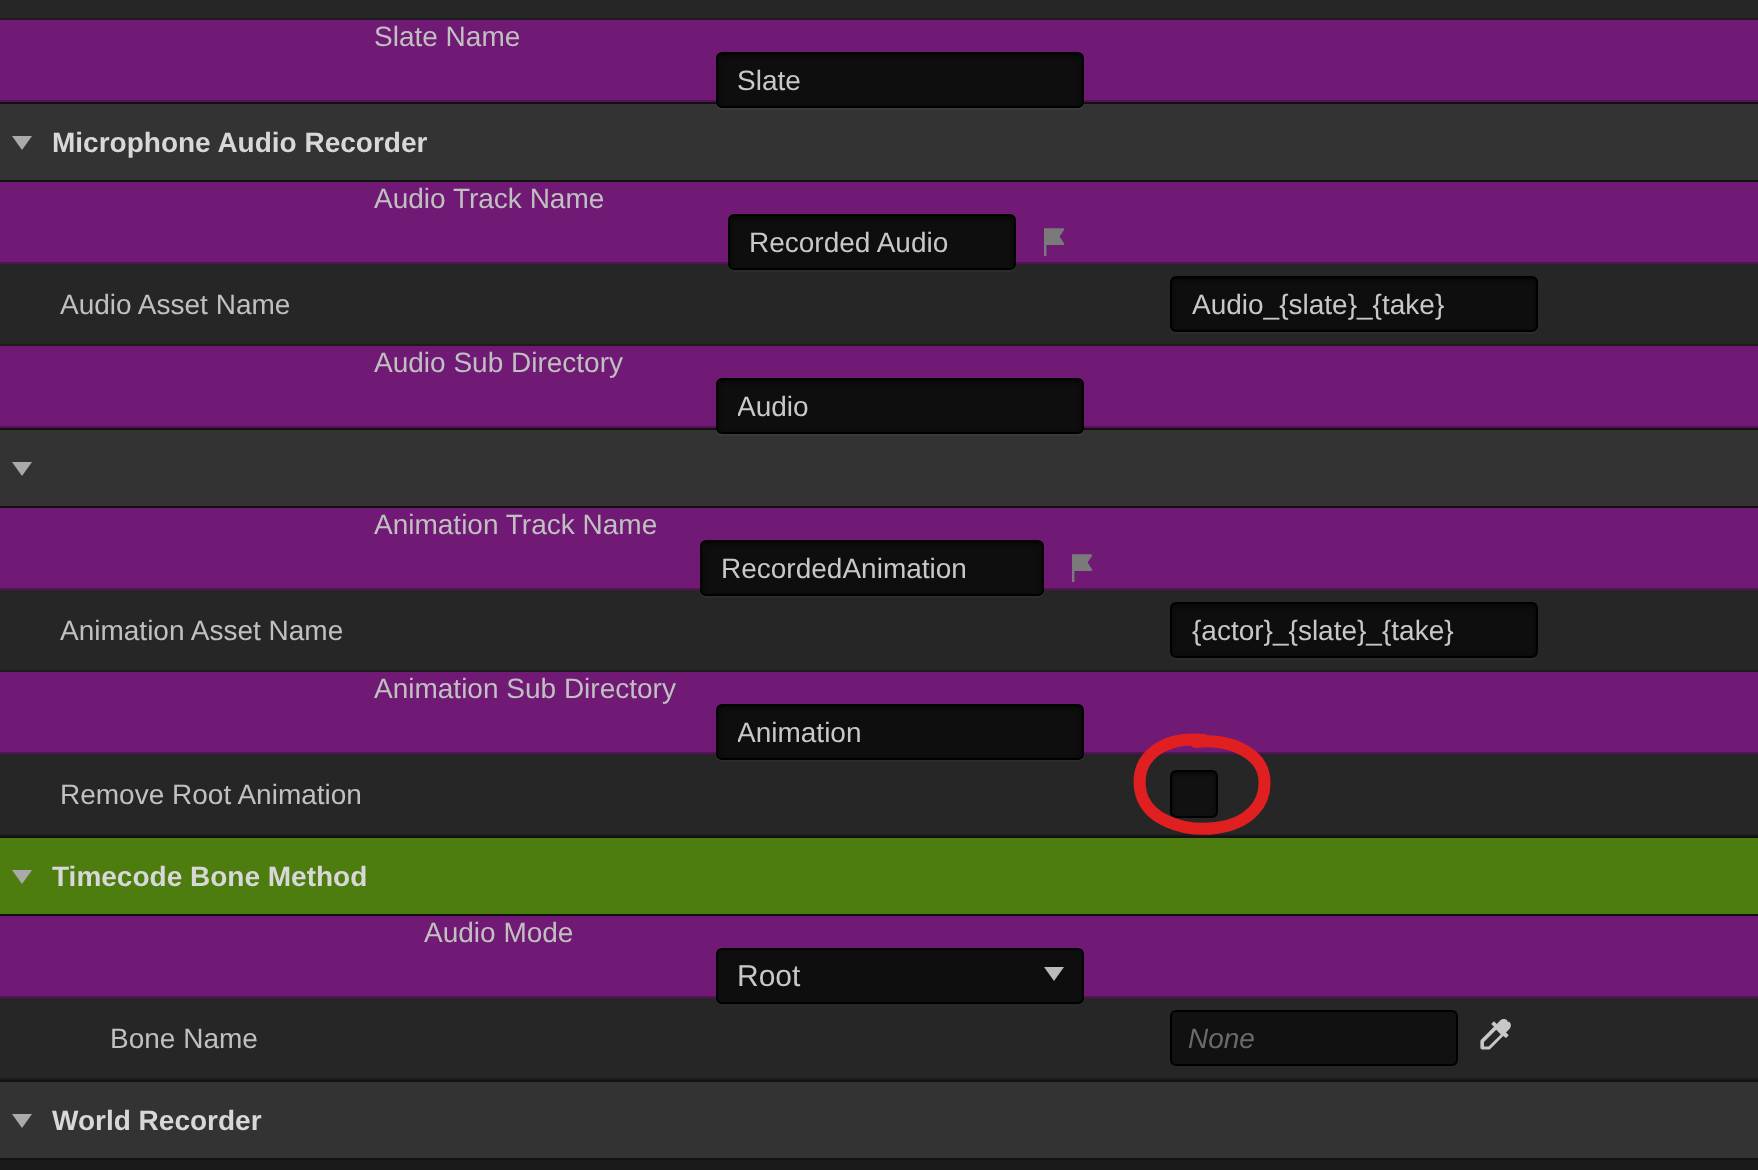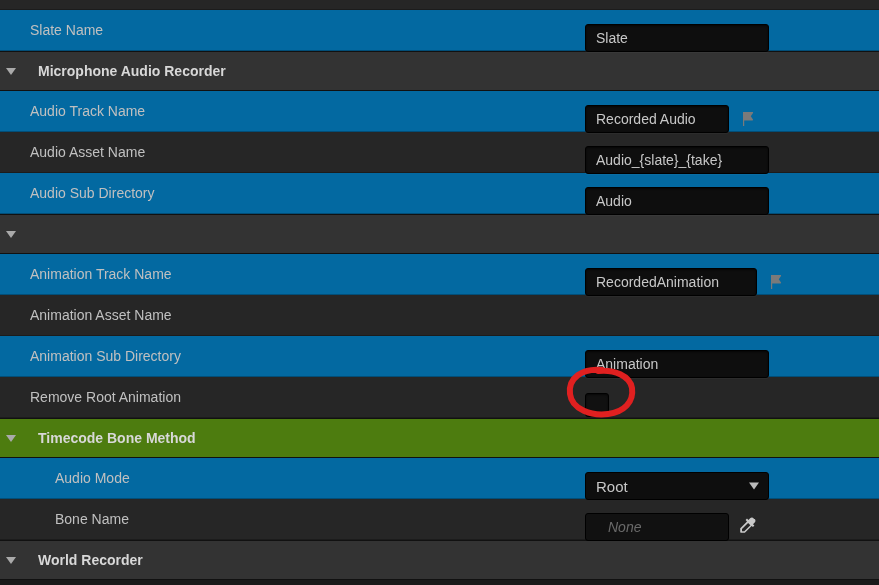--- a/index.html
+++ b/index.html
@@ -12,48 +12,47 @@
     height: 585px;
     overflow: hidden;
   }
   .row {
     display: flex;
     align-items: center;
     height: 41px;
     border-bottom: 1px solid rgba(0,0,0,0.25);
   }
   .row.odd { background: #262626; }
-  .row.even { background: #0369a1; }
+  .row.even { background: #701a75; flex-direction: column; }
   .label-col {
     width: 565px;
     padding-left: 30px;
     display: flex;
     align-items: center;
     gap: 8px;
   }
   .label-col.indent1 { padding-left: 55px; }
   .value-col {
     flex: 1;
     display: flex;
     align-items: center;
     gap: 10px;
     padding-left: 20px;
-    margin-top: 16px;
   }
   .section-header {
     display: flex;
     align-items: center;
     height: 40px;
     background: #333333;
     border-top: 1px solid #111;
     border-bottom: 1px solid #111;
     padding-left: 4px;
     font-weight: 600;
     color: #d8d8d8;
-    gap: 20px;
+    gap: 8px;
   }
   .disclosure {
     width: 14px;
     height: 14px;
     display: inline-flex;
     align-items: center;
     justify-content: center;
     color: #aaa;
   }
   .disclosure svg { width: 12px; height: 12px; fill: #aaa; }
@@ -111,21 +110,21 @@
     pointer-events: none;
   }
   .annotation svg { width:100%; height:100%; }
   .container { position: relative; }
   .none-input {
     background: #111;
     border: 1px solid #000;
     border-radius: 3px;
     color: #6a6a6a;
     font-style: italic;
-    padding: 5px 22px;
+    padding: 5px 8px;
     font-size: 14px;
     width: 144px;
     height: 28px;
     display:flex; align-items:center;
   }
 </style>
 </head>
 <body>
 <div class="container">
 
@@ -199,20 +198,23 @@
       <svg viewBox="0 0 16 16">
             <path d="M3 1v14h1.2V9.5h8.3c.5 0 .8-.5.5-.9L10.8 5.3l2.2-3.3c.3-.4 0-.9-.5-.9H3z"></path>
           </svg>
     </span>
   </div>
 </div>
 
 <div class="row odd">
   <div class="label-col">
     <span>Animation Asset Name</span>
+  </div>
+  <div class="value-col">
+    <input class="text-input" value="{actor}_{slate}_{take}" style="">
   </div>
 </div>
 
 <div class="row even">
   <div class="label-col">
     <span>Animation Sub Directory</span>
   </div>
   <div class="value-col">
     <input class="text-input" value="Animation" style="">
   </div>

